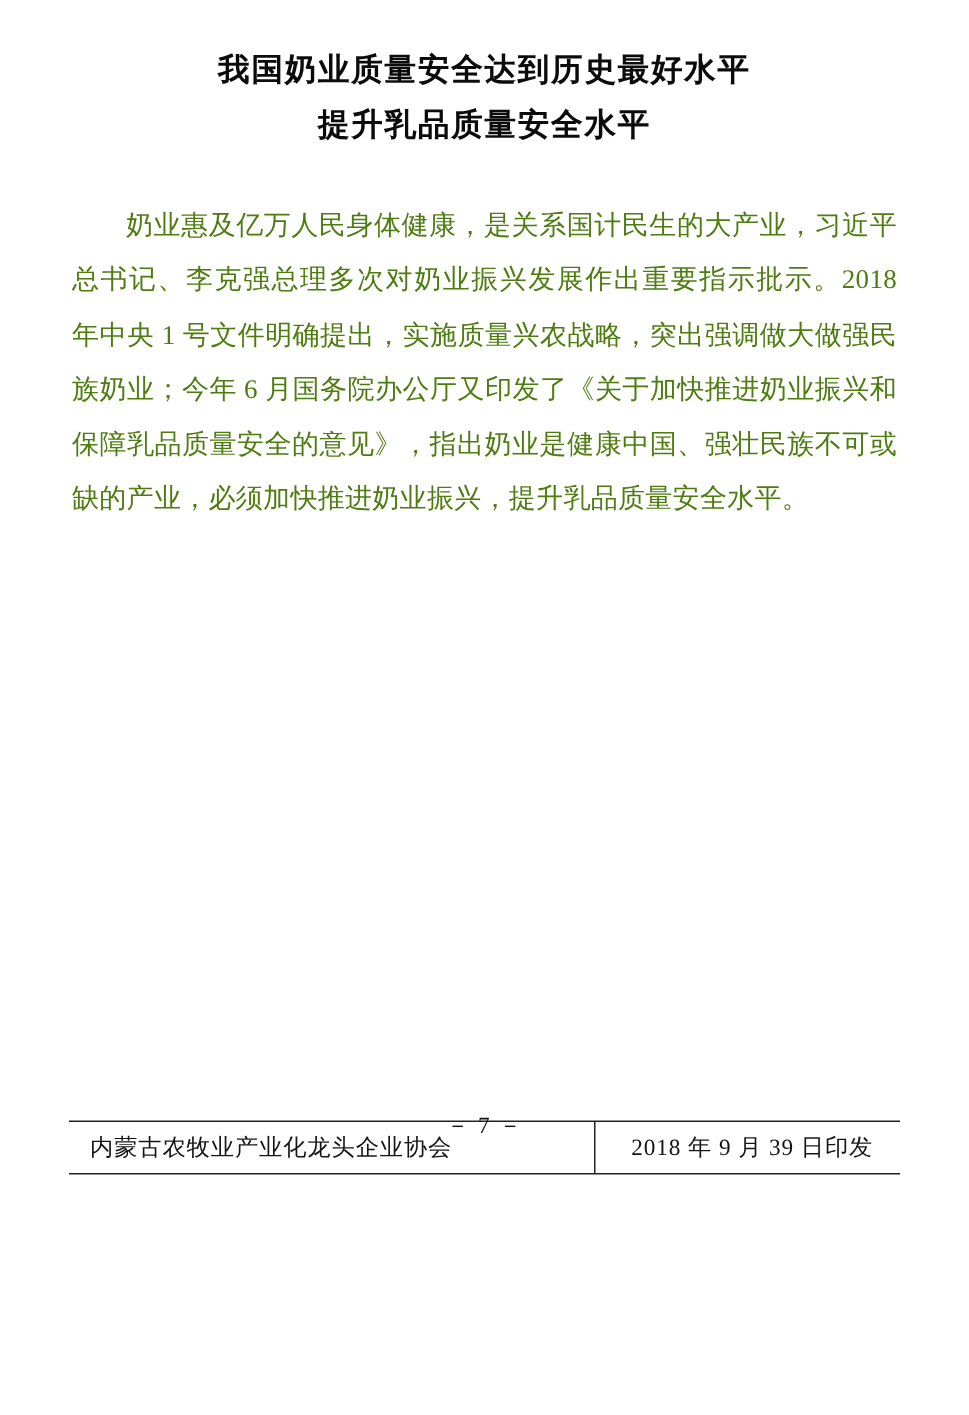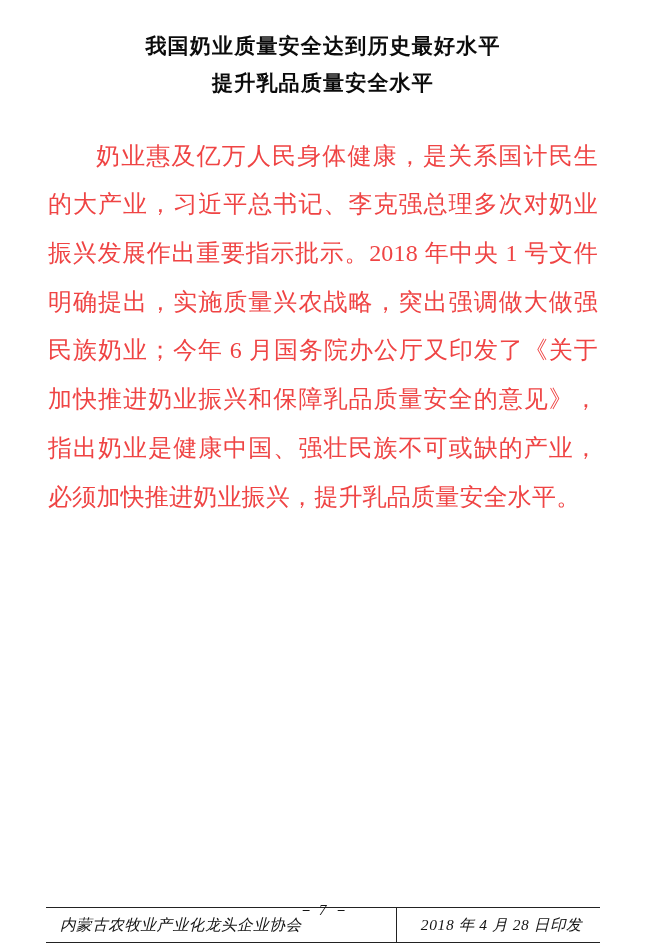--- a/index.html
+++ b/index.html
@@ -11,21 +11,21 @@
     width: 646px;
     height: 943px;
     font-family: "Liberation Serif", "DejaVu Serif", serif;
     color: #111111;
     position: relative;
     overflow: hidden;
   }
   .page {
     box-sizing: border-box;
     width: 646px;
-    height: 943px;
+    height: 783px;
     padding: 0;
     position: relative;
   }
   .title-block {
     padding-top: 28px;
     text-align: center;
   }
   .title-line {
     font-size: 21px;
     font-weight: bold;
@@ -33,34 +33,33 @@
     line-height: 1.75;
     color: #0b0b0b;
     font-family: "Liberation Serif", "DejaVu Serif", serif;
   }
   .body-block {
     margin-top: 30px;
     padding-left: 48px;
     padding-right: 48px;
   }
   .para {
-    font-size: 24px;
+    font-size: 18px;
     line-height: 2.03;
     text-align: justify;
     text-justify: inter-ideograph;
     text-indent: 2em;
-    color: #ef4444;
+    color: #4d7c0f;
     letter-spacing: 0.2px;
   }
   .footer {
     position: absolute;
     left: 0;
     right: 0;
     bottom: 0;
-    font-style: italic;
   }
   .footer-rule-top {
     margin: 0 46px;
     border-top: 1px solid #222222;
   }
   .footer-row {
     margin: 0 46px;
     display: flex;
     align-items: stretch;
     border-bottom: 1px solid #222222;
@@ -109,18 +108,18 @@
 
   <div class="body-block">
     <p class="para">奶业惠及亿万人民身体健康，是关系国计民生的大产业，习近平总书记、李克强总理多次对奶业振兴发展作出重要指示批示。2018 年中央 1 号文件明确提出，实施质量兴农战略，突出强调做大做强民族奶业；今年 6 月国务院办公厅又印发了《关于加快推进奶业振兴和保障乳品质量安全的意见》，指出奶业是健康中国、强壮民族不可或缺的产业，必须加快推进奶业振兴，提升乳品质量安全水平。</p>
   </div>
 
   <div class="footer">
     <div class="footer-rule-top"></div>
     <div class="footer-row">
       <div class="footer-cell footer-left">内蒙古农牧业产业化龙头企业协会</div>
       <div class="footer-divider"></div>
-      <div class="footer-cell footer-right">2018 年 4 月 28 日印发</div>
+      <div class="footer-cell footer-right">2018 年 9 月 39 日印发</div>
     </div>
     <div class="page-number">－ 7 －</div>
   </div>
 
 </div>
 
 </body></html>

